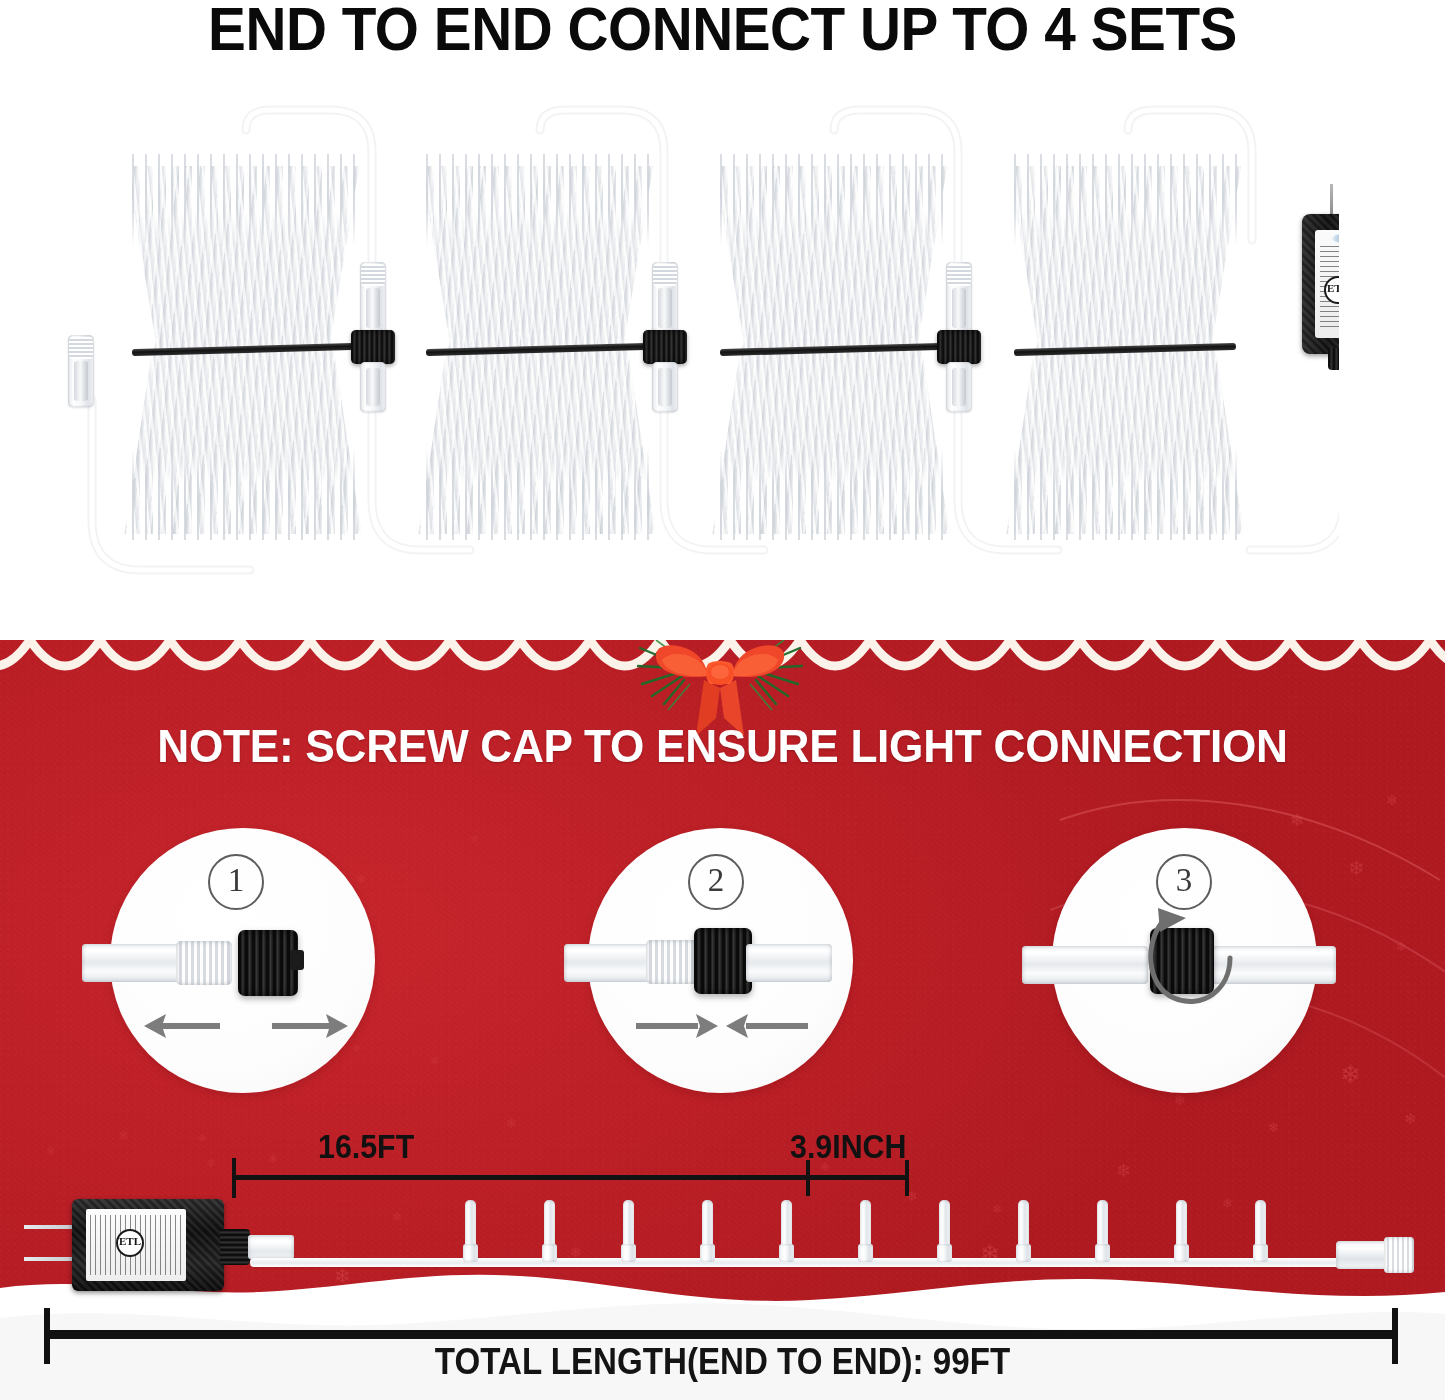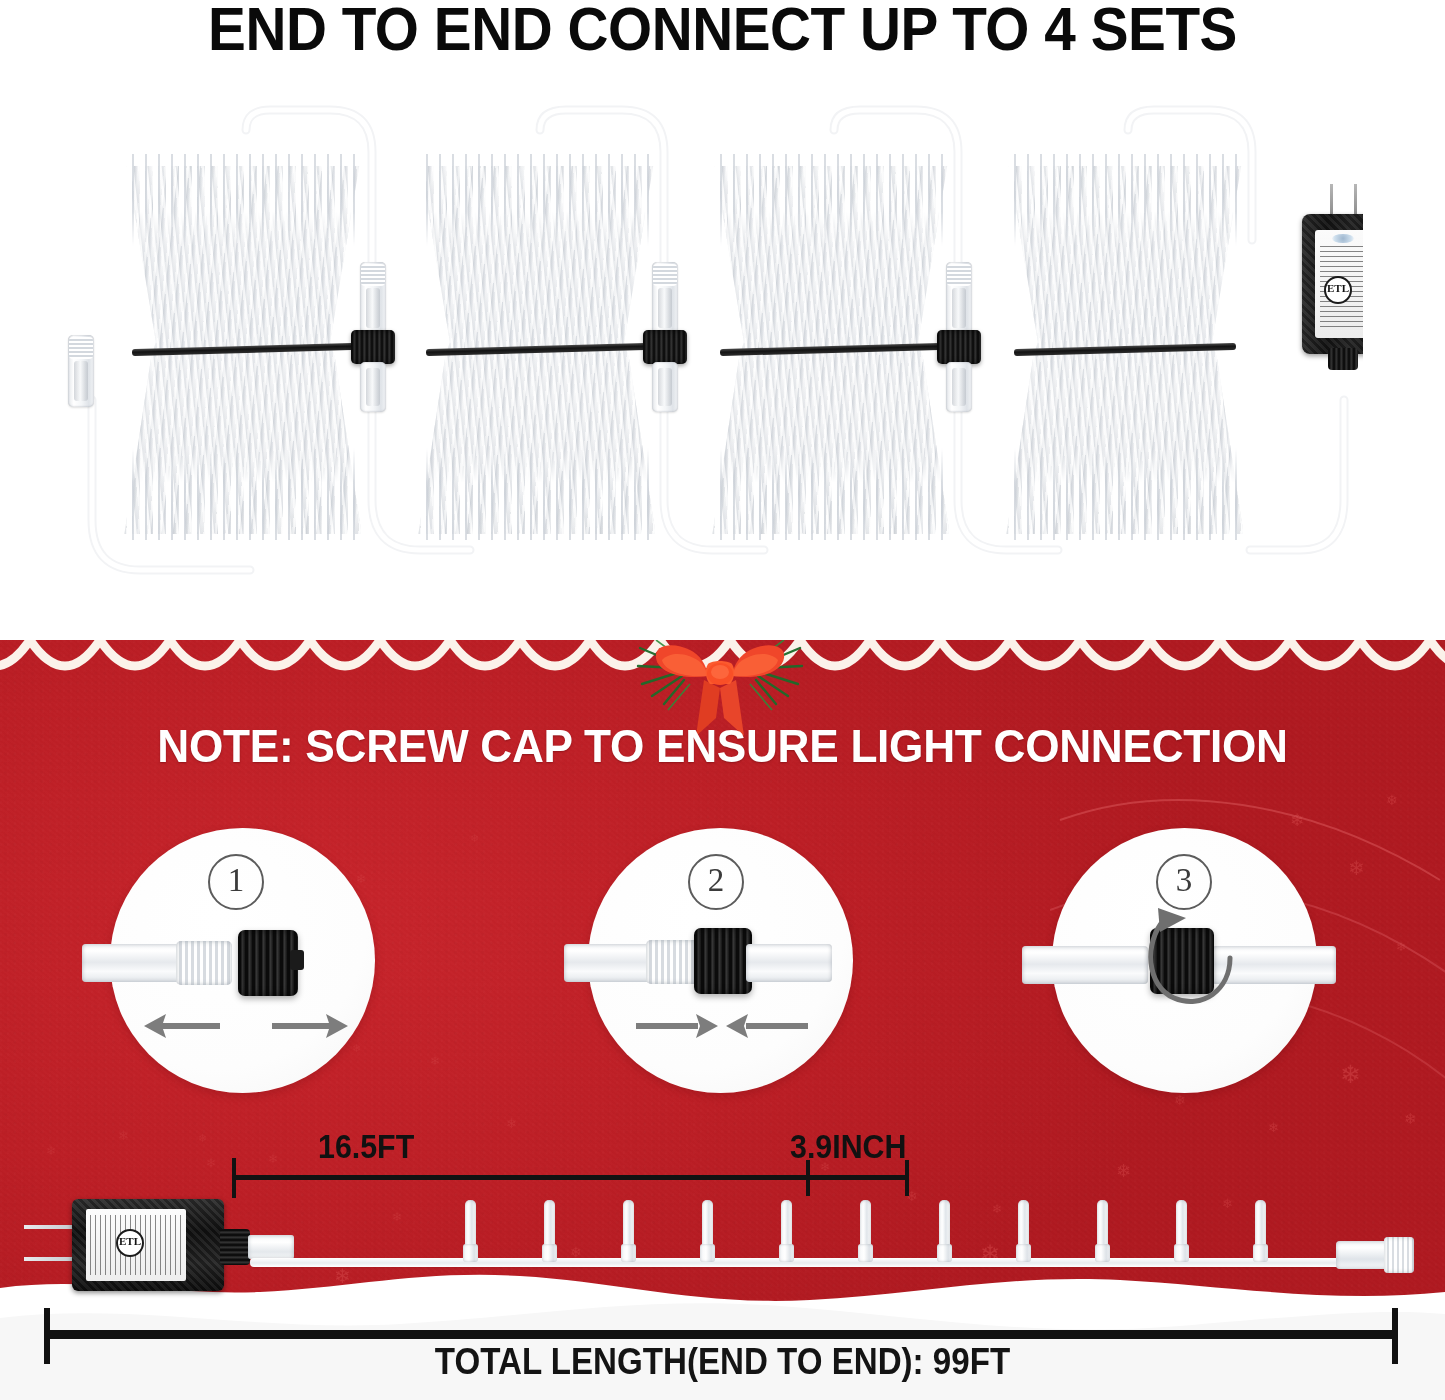--- a/index.html
+++ b/index.html
@@ -1,20 +1,20 @@
 <!DOCTYPE html>
 <html><head>
 <meta charset="utf-8">
 <style>
   html,body{margin:0;padding:0;background:#fff;}
   body{width:1445px;height:1400px;overflow:hidden;font-family:"Liberation Sans",sans-serif;}
   #root{position:relative;width:1445px;height:1400px;background:#ffffff;}
 
   
-  #top-section{position:absolute;left:0;top:0;width:1339px;height:640px;background:#ffffff;overflow:hidden;padding-left:24px;}
+  #top-section{position:absolute;left:0;top:0;width:1339px;height:640px;background:#ffffff;overflow:hidden;}
 
   #main-title{
     position:absolute;left:0;top:-4px;width:1445px;height:66px;
     text-align:center;color:#0a0a0a;
     font-family:"Liberation Sans",sans-serif;
     font-weight:bold;font-size:61px;line-height:66px;
     letter-spacing:-0.5px;
     transform:scaleX(0.93);transform-origin:50% 50%;
     white-space:nowrap;
   }

